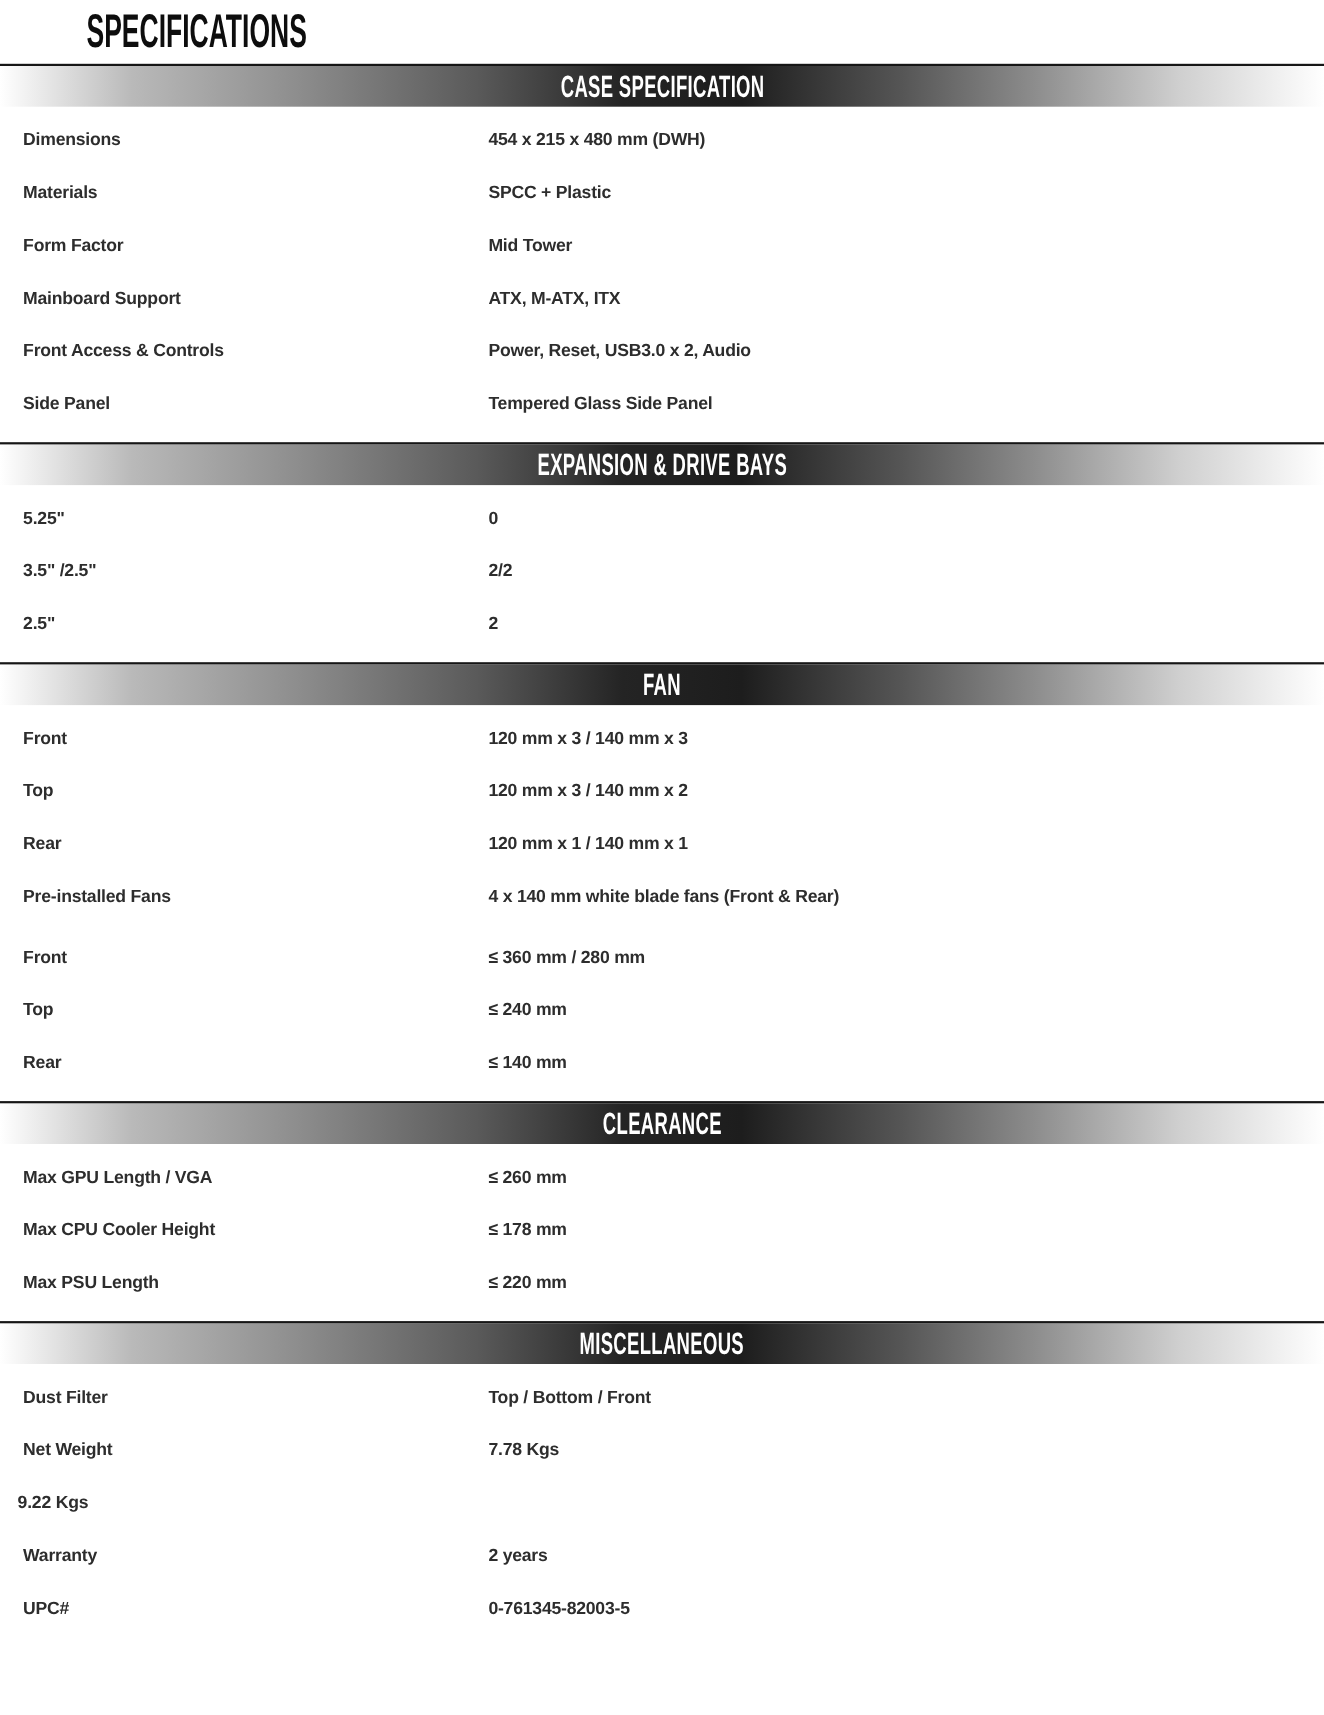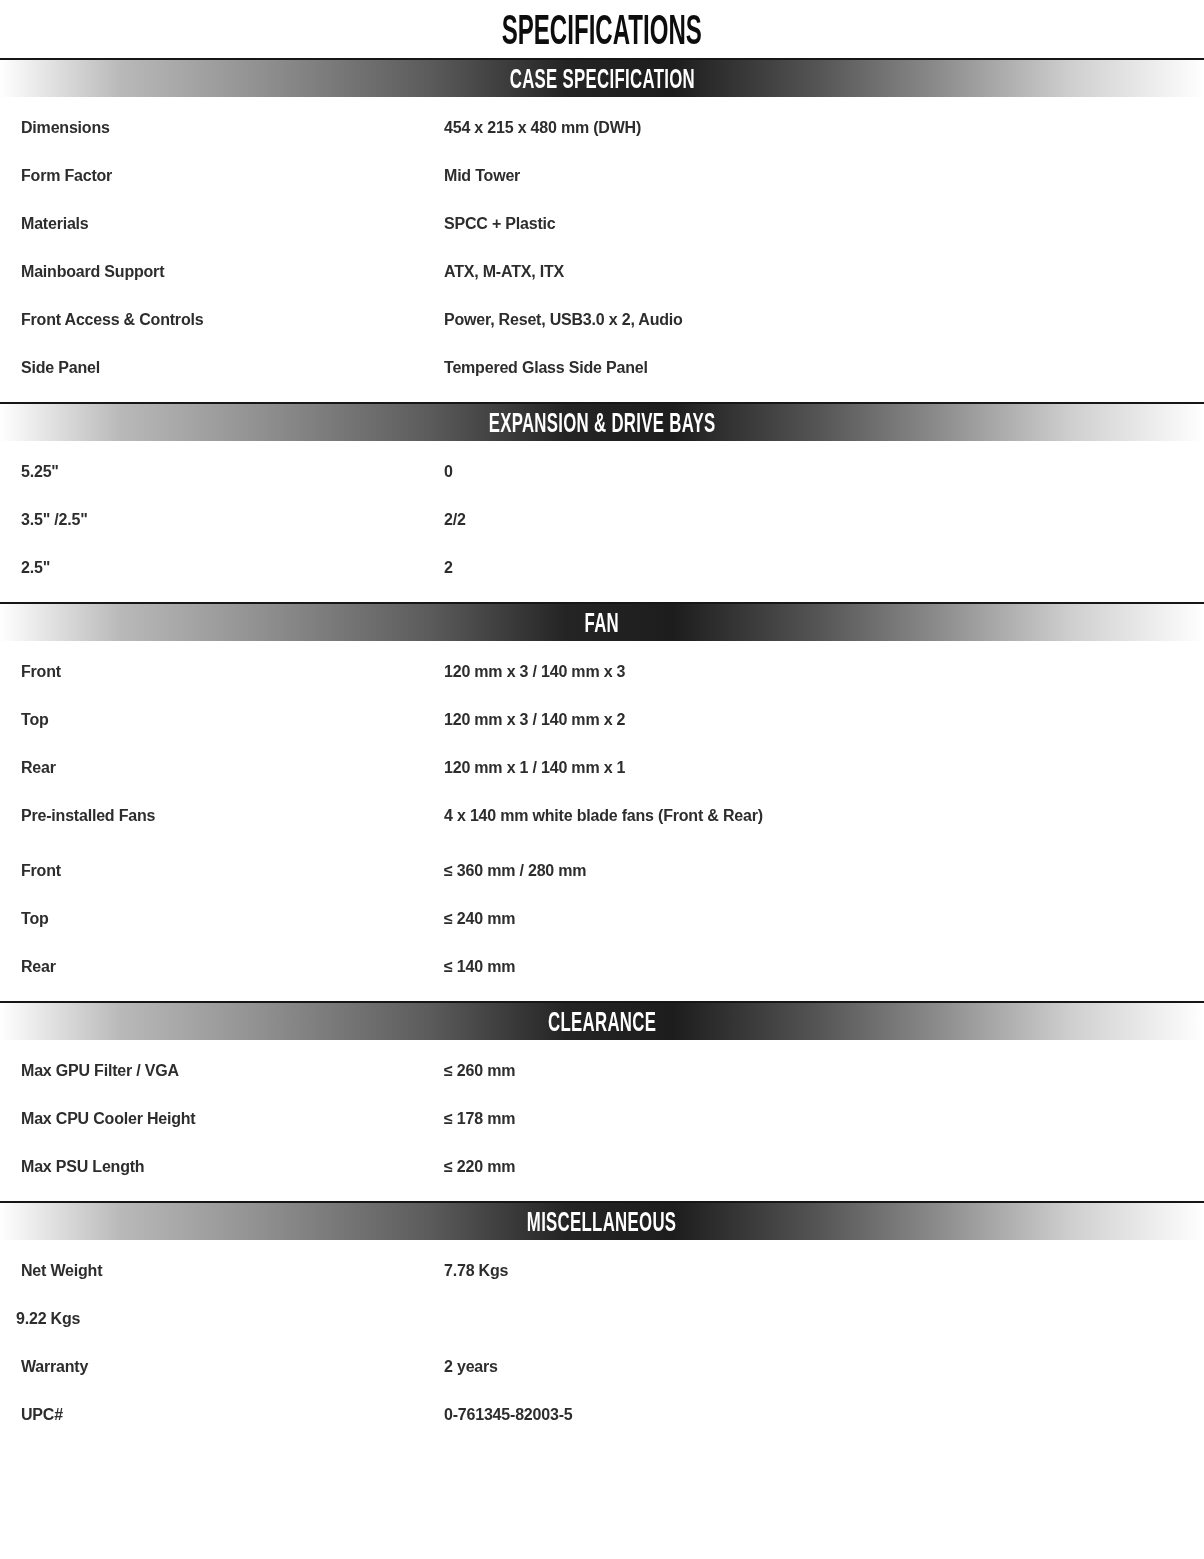--- a/index.html
+++ b/index.html
@@ -8,21 +8,21 @@
     width: 1204px;
     height: 1559px;
     overflow: hidden;
     background: #ffffff;
     font-family: "Liberation Sans", sans-serif;
   }
   .title {
     height: 58px;
     display: flex;
     align-items: center;
-    justify-content: center;
+    justify-content: flex-start;
     border-radius: 21px;
   }
   .title-text {
     font-size: 43px;
     font-weight: 700;
     color: #0d0d0d;
     transform: scaleX(0.56);
     transform-origin: 50% 50%;
     white-space: nowrap;
   }
@@ -85,28 +85,28 @@
   <section class="section section-case">
     <div class="bar">
       <span class="bar-label">CASE SPECIFICATION</span>
     </div>
     <div class="rows">
       <div class="row">
         <div class="label">Dimensions</div>
         <div class="value">454 x 215 x 480 mm (DWH)</div>
       </div>
       <div class="row">
+        <div class="label">Materials</div>
+        <div class="value">SPCC + Plastic</div>
+      </div>
+      <div class="row">
         <div class="label">Form Factor</div>
         <div class="value">Mid Tower</div>
       </div>
       <div class="row">
-        <div class="label">Materials</div>
-        <div class="value">SPCC + Plastic</div>
-      </div>
-      <div class="row">
         <div class="label">Mainboard Support</div>
         <div class="value">ATX, M-ATX, ITX</div>
       </div>
       <div class="row">
         <div class="label">Front Access &amp; Controls</div>
         <div class="value">Power, Reset, USB3.0 x 2, Audio</div>
       </div>
       <div class="row">
         <div class="label">Side Panel</div>
         <div class="value">Tempered Glass Side Panel</div>
@@ -174,40 +174,44 @@
       </div>
     </div>
   </section>
 
   <section class="section section-clearance">
     <div class="bar">
       <span class="bar-label">CLEARANCE</span>
     </div>
     <div class="rows">
       <div class="row">
-        <div class="label">Max GPU Filter / VGA</div>
+        <div class="label">Max GPU Length / VGA</div>
         <div class="value">≤ 260 mm</div>
       </div>
       <div class="row">
         <div class="label">Max CPU Cooler Height</div>
         <div class="value">≤ 178 mm</div>
       </div>
       <div class="row">
         <div class="label">Max PSU Length</div>
         <div class="value">≤ 220 mm</div>
       </div>
     </div>
   </section>
 
   <section class="section section-misc">
     <div class="bar">
       <span class="bar-label">MISCELLANEOUS</span>
     </div>
     <div class="rows">
       <div class="row">
+        <div class="label">Dust Filter</div>
+        <div class="value">Top / Bottom / Front</div>
+      </div>
+      <div class="row">
         <div class="label">Net Weight</div>
         <div class="value">7.78 Kgs</div>
       </div>
       <div class="row">
         <div class="value">9.22 Kgs</div>
       </div>
       <div class="row">
         <div class="label">Warranty</div>
         <div class="value">2 years</div>
       </div>

